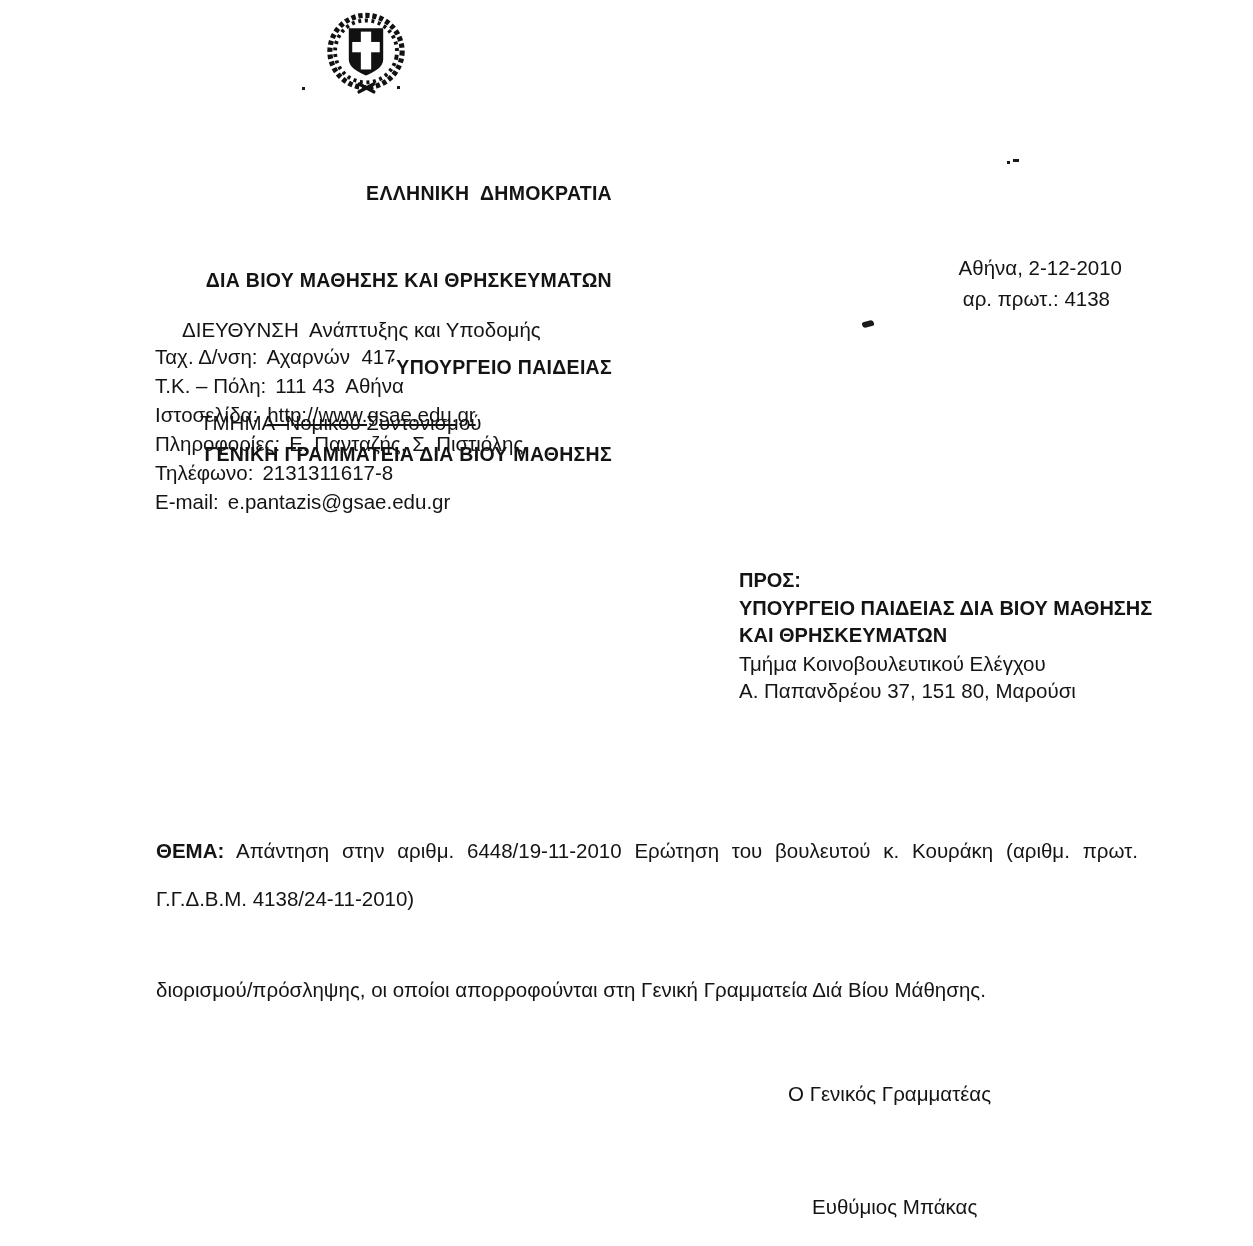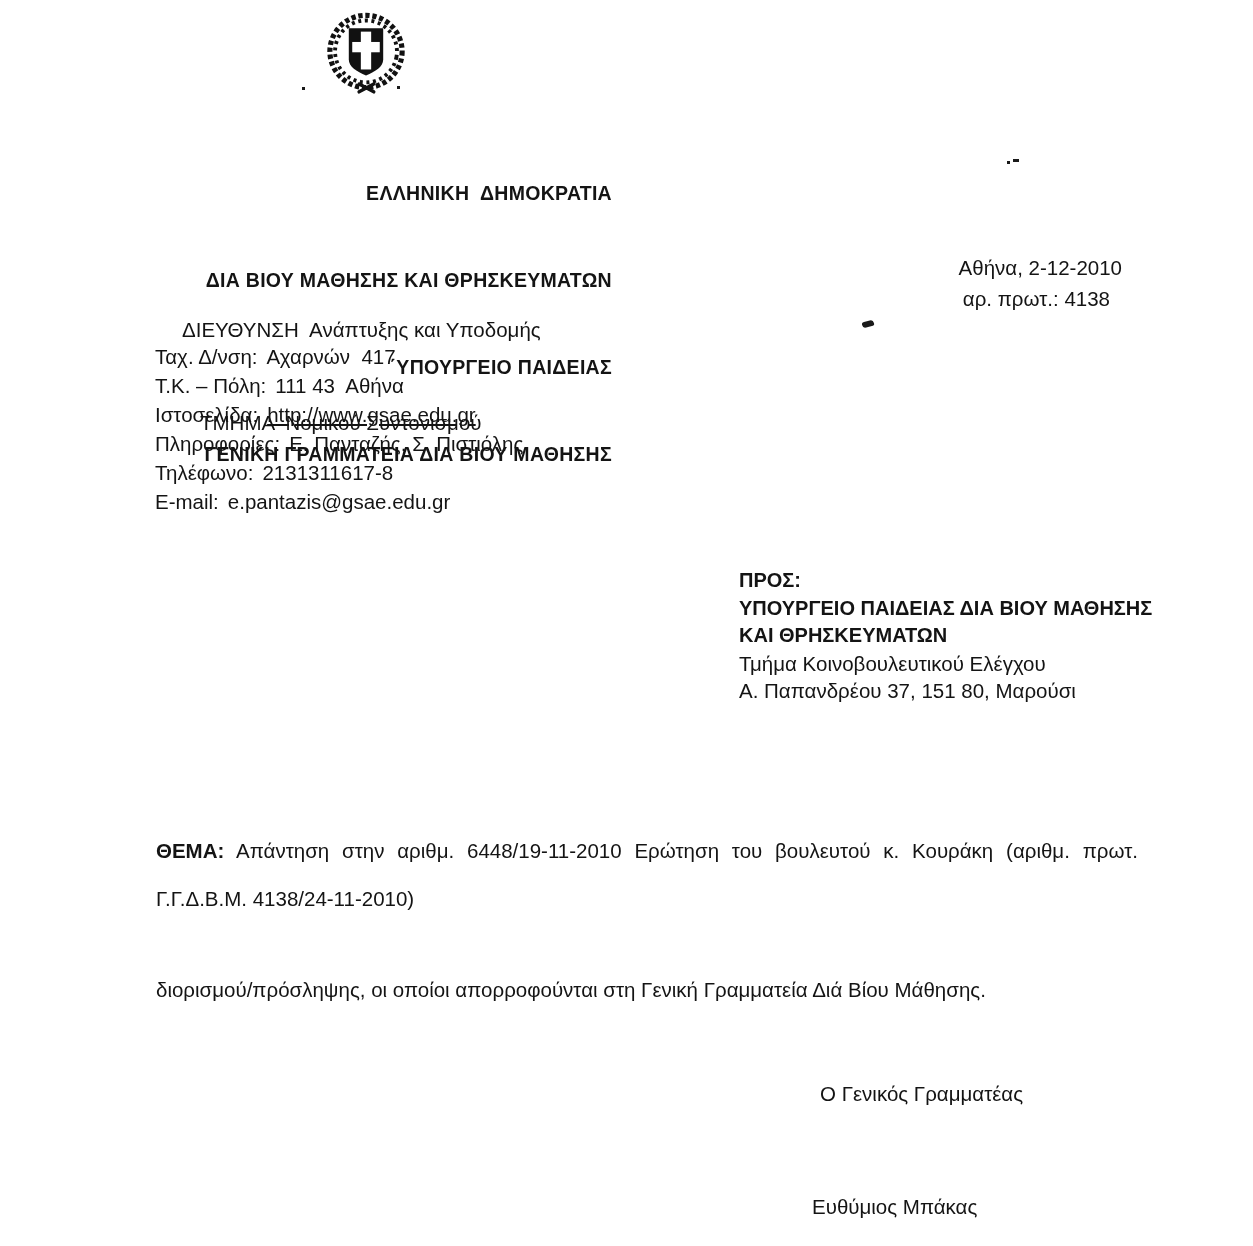--- a/index.html
+++ b/index.html
@@ -50,21 +50,21 @@
   .subject{
     position:absolute;left:156px;top:827px;width:982px;
     font-size:20.5px;line-height:48px;
   }
   .bodytext{
     position:absolute;left:156px;top:966px;width:982px;
     font-size:20.5px;line-height:47px;
   }
   .jline{text-align:justify;text-align-last:justify;}
 
-  .sig-title{position:absolute;left:788px;top:1082px;font-size:20.5px;margin-left:32px;}
+  .sig-title{position:absolute;left:788px;top:1082px;font-size:20.5px;}
   .sig-name{position:absolute;left:812px;top:1195px;font-size:20.5px;}
 
   .artifact{position:absolute;background:#1a1a1a;}
   .a-dot1{left:1007px;top:161px;width:3px;height:3px;}
   .a-dash1{left:1013px;top:159px;width:6px;height:3px;}
   .a-smudge{left:862px;top:321px;width:12px;height:6px;border-radius:3px 4px 2px 4px;transform:rotate(-14deg);}
   .a-dot2{left:302px;top:87px;width:3px;height:3px;}
   .a-dot3{left:397px;top:86px;width:3px;height:3px;}
 </style>
 </head>

